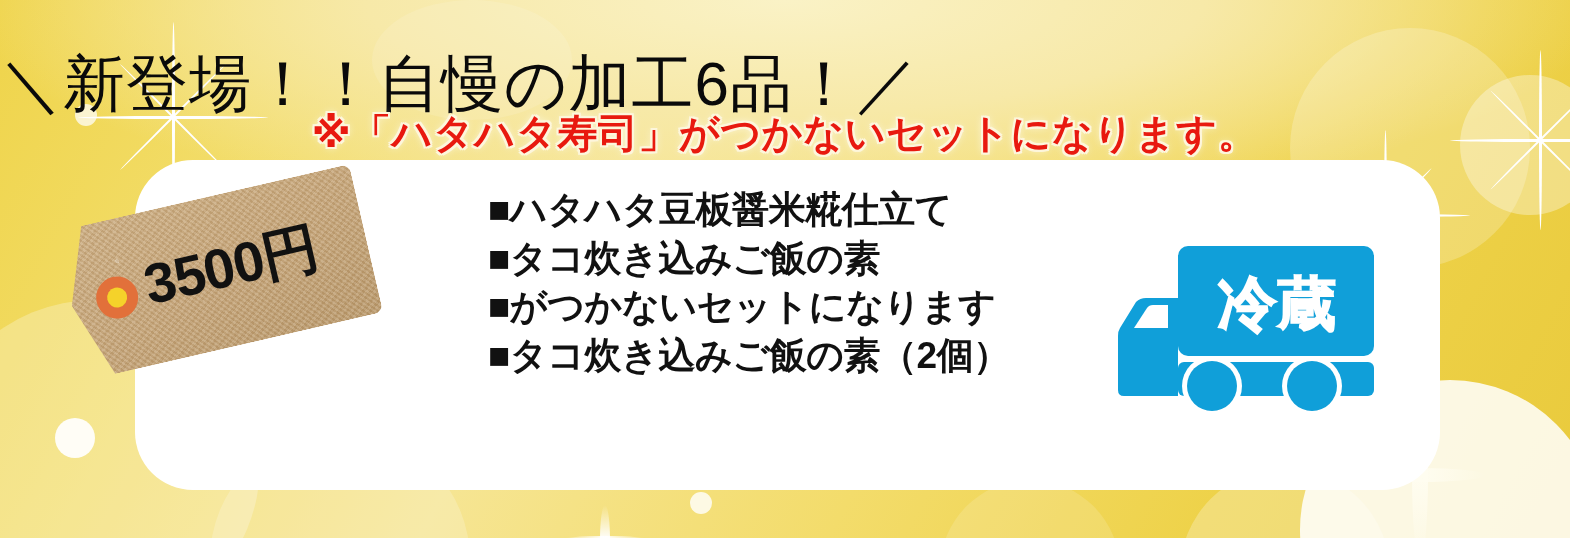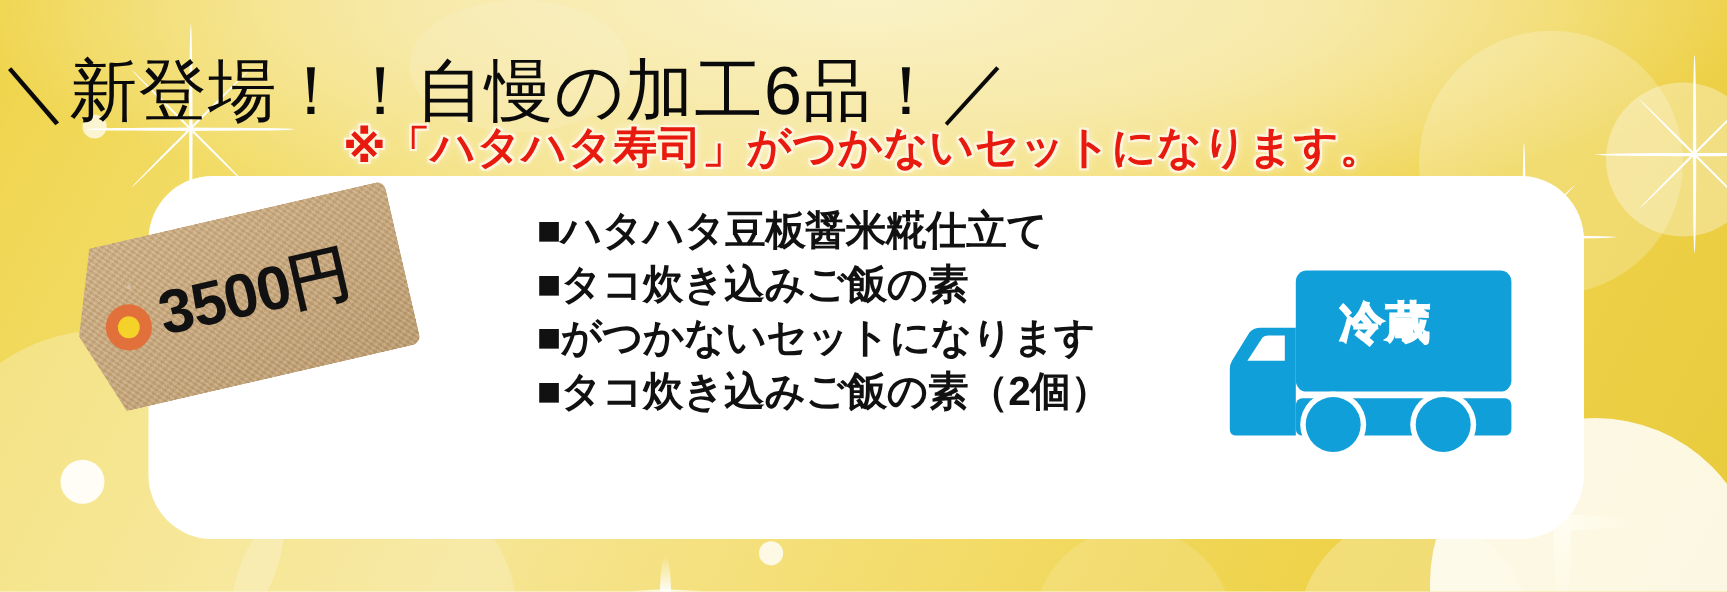--- a/index.html
+++ b/index.html
@@ -152,21 +152,21 @@
     left: 1100px;
     top: 228px;
     width: 290px;
     height: 200px;
   }
   .truck svg { display: block; width: 100%; height: 100%; }
   .truck-label {
     position: absolute;
     left: 118px;
     top: 38px;
-    font-size: 40px;
+    font-size: 58px;
     font-weight: 700;
     color: #ffffff;
     letter-spacing: 2px;
     white-space: nowrap;
     -webkit-text-stroke: 2px #ffffff;
   }
 </style>
 </head>
 <body>
 

